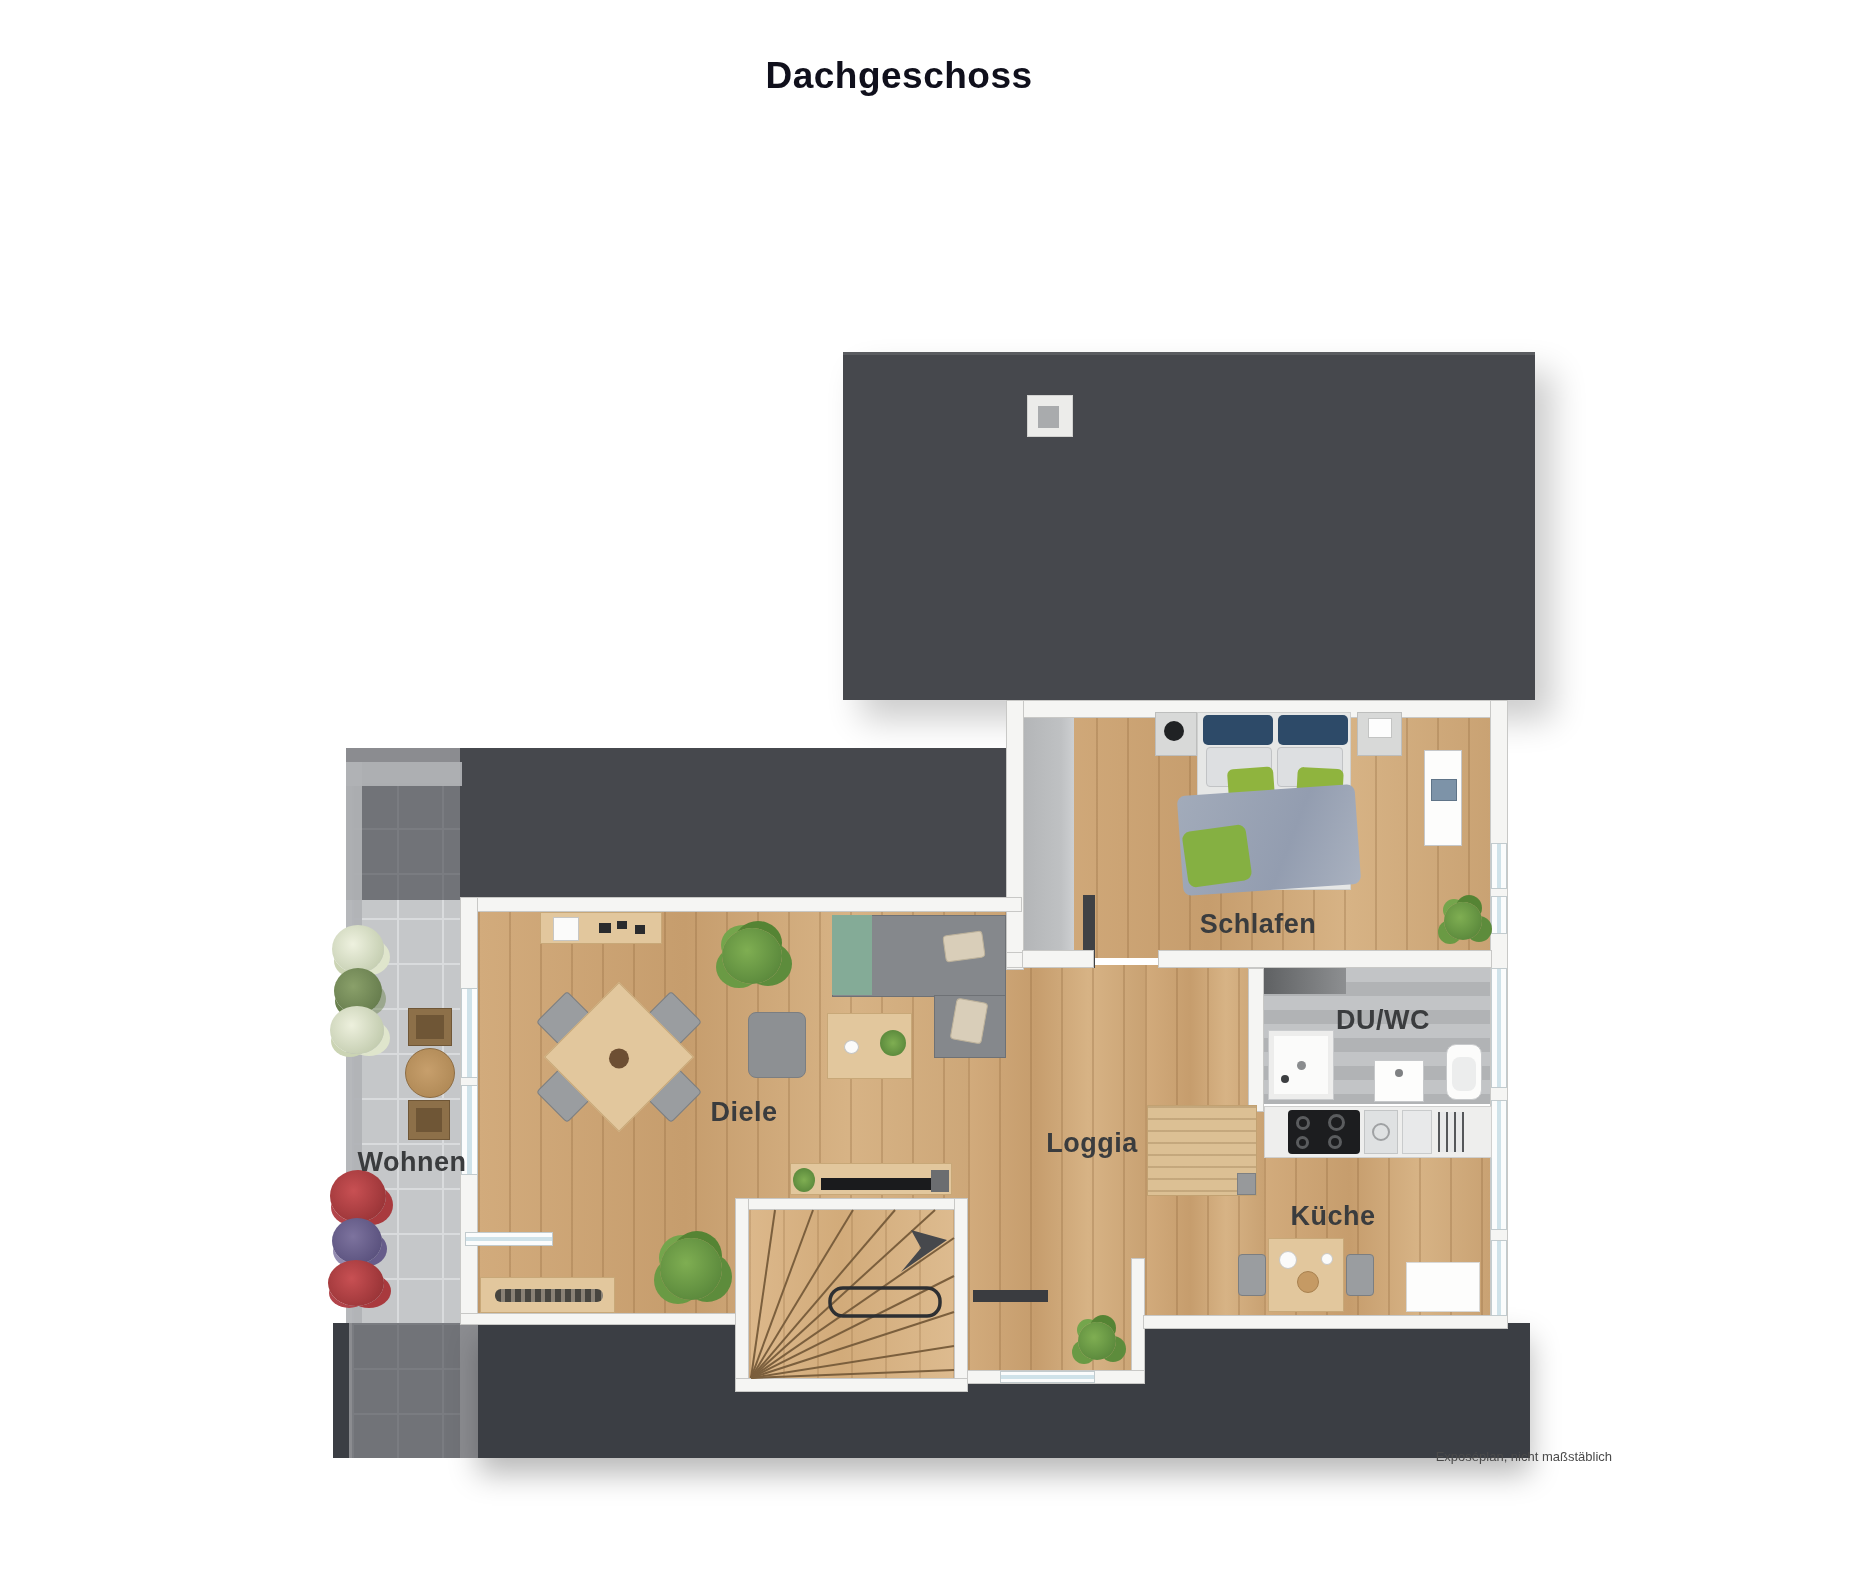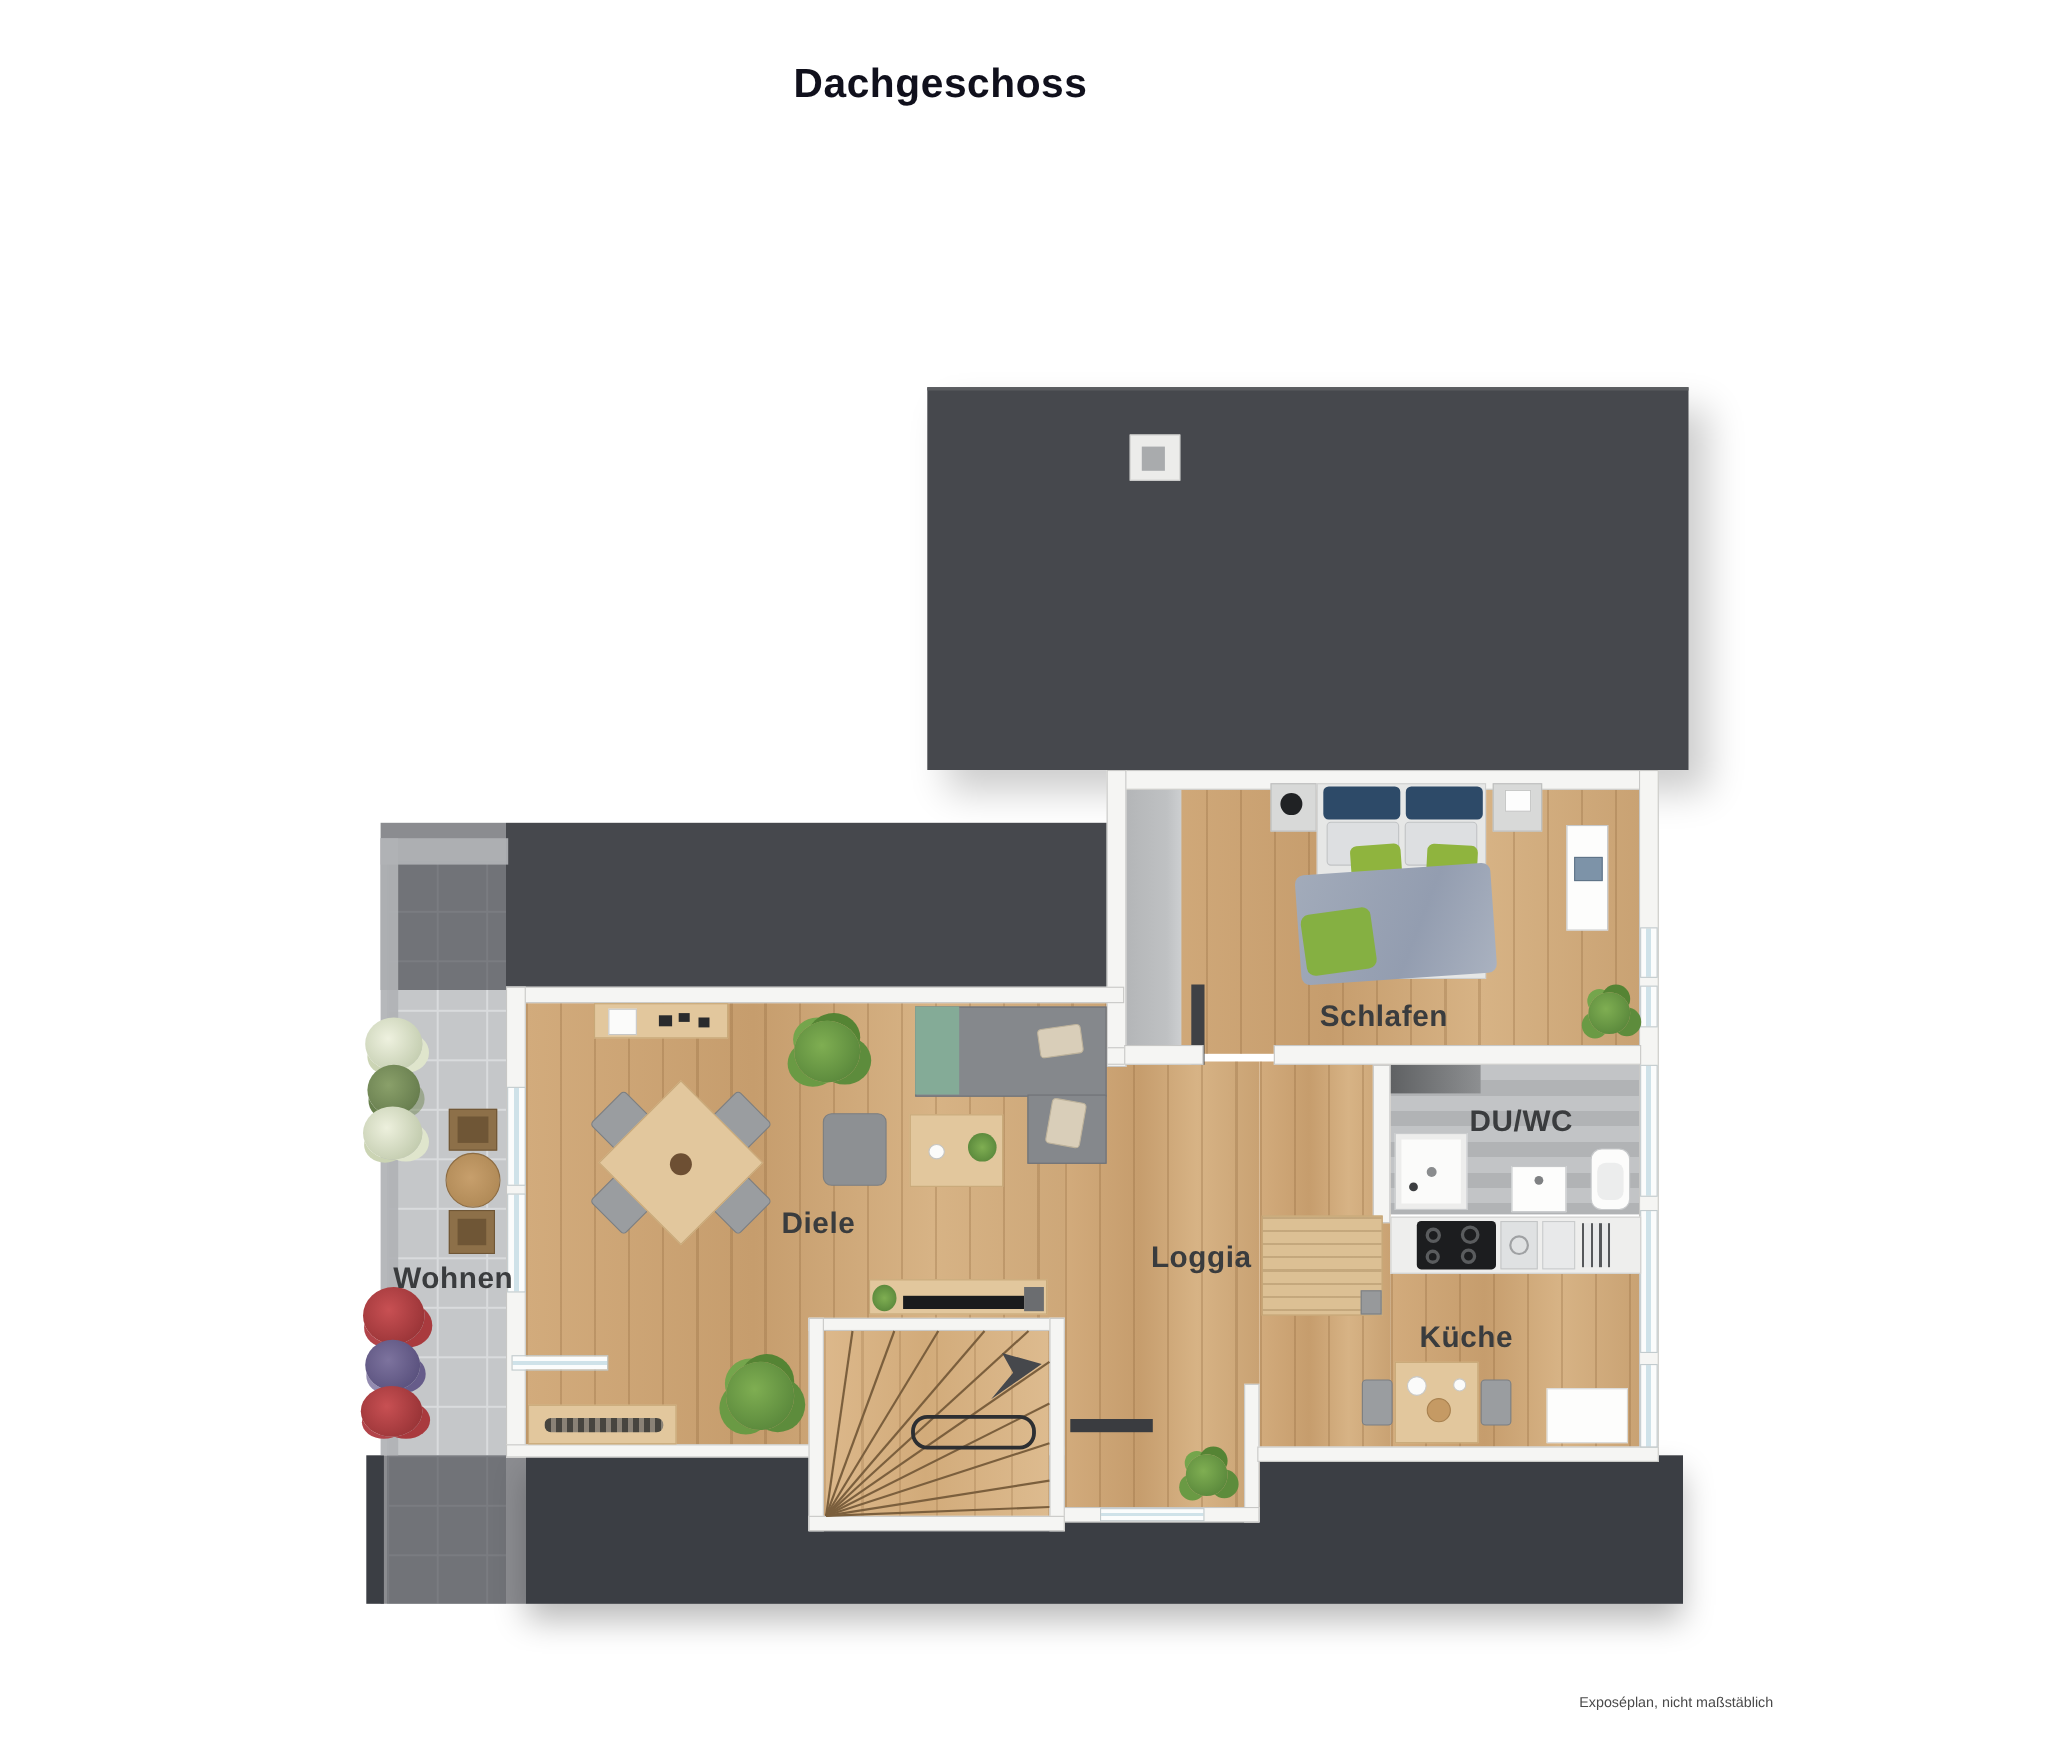--- a/index.html
+++ b/index.html
@@ -31,21 +31,21 @@
   
   .sofa{background:#85888c;border:1px solid #6e7175;}
   .cushion{background:#d9ceb9;border:1px solid #bdb29b;border-radius:4px;}
   .greenfab{background:#84ab97;}
   .chair{background:#9a9da0;border:1px solid #7b7e81;border-radius:4px;}
   .tbl{background:#e2c79d;border:1px solid #c8a878;}
   .white-fix{background:#fdfdfc;border:1px solid #c6c8ca;}
   .plant{border-radius:50%;background:radial-gradient(circle at 42% 40%,#7fae52,#4f7d35);
          box-shadow:16px 8px 0 -6px #5d8c3c,-13px 11px 0 -7px #6a9a44,6px -13px 0 -6px #558434,-9px -11px 0 -8px #74a54c;}
   .rlabel{transform:translate(-50%,-50%);font-weight:bold;font-size:27px;color:#3a3c3e;letter-spacing:0.5px;white-space:nowrap;}
-  .title{transform:translate(-50%,-50%);font-size:37px;font-weight:bold;color:#10101c;letter-spacing:0.5px;white-space:nowrap;}
+  .title{transform:translate(-50%,-50%);font-size:37px;font-weight:bold;color:#10101c;letter-spacing:0.5px;white-space:nowrap;margin-left:44px;}
   .footnote{transform:translate(-100%,-50%);font-size:13px;color:#4a4a4a;white-space:nowrap;}
 </style>
 </head>
 <body>
 
 <div id="stage">
 
   <div class="a title" style="left:855px;top:76px;">Dachgeschoss</div>
 
   <div class="a tile" style="left:352px;top:783px;width:108px;height:675px;"></div>
@@ -233,14 +233,14 @@
   <div class="a" style="left:332px;top:1218px;width:50px;height:46px;border-radius:50%;background:radial-gradient(circle at 42% 40%,#7d739e,#4f4774);box-shadow:11px 8px 0 -6px #665c8a,-6px 10px 0 -7px #938bb0;"></div>
   <div class="a" style="left:328px;top:1260px;width:56px;height:46px;border-radius:50%;background:radial-gradient(circle at 42% 40%,#c85053,#8c2c2f);box-shadow:13px 8px 0 -6px #a93a3e,-7px 10px 0 -8px #b2444a;"></div>
 
   <div class="a rlabel" style="left:1258px;top:924px;">Schlafen</div>
   <div class="a rlabel" style="left:1383px;top:1020px;">DU/WC</div>
   <div class="a rlabel" style="left:744px;top:1112px;">Diele</div>
   <div class="a rlabel" style="left:1092px;top:1143px;">Loggia</div>
   <div class="a rlabel" style="left:1333px;top:1216px;">Küche</div>
   <div class="a rlabel" style="left:412px;top:1162px;">Wohnen</div>
 
-  <div class="a footnote" style="left:1612px;top:1547px;">Exposéplan, nicht maßstäblich</div>
+  <div class="a footnote" style="left:1612px;top:1456px;">Exposéplan, nicht maßstäblich</div>
 </div>
 
 </body></html>

